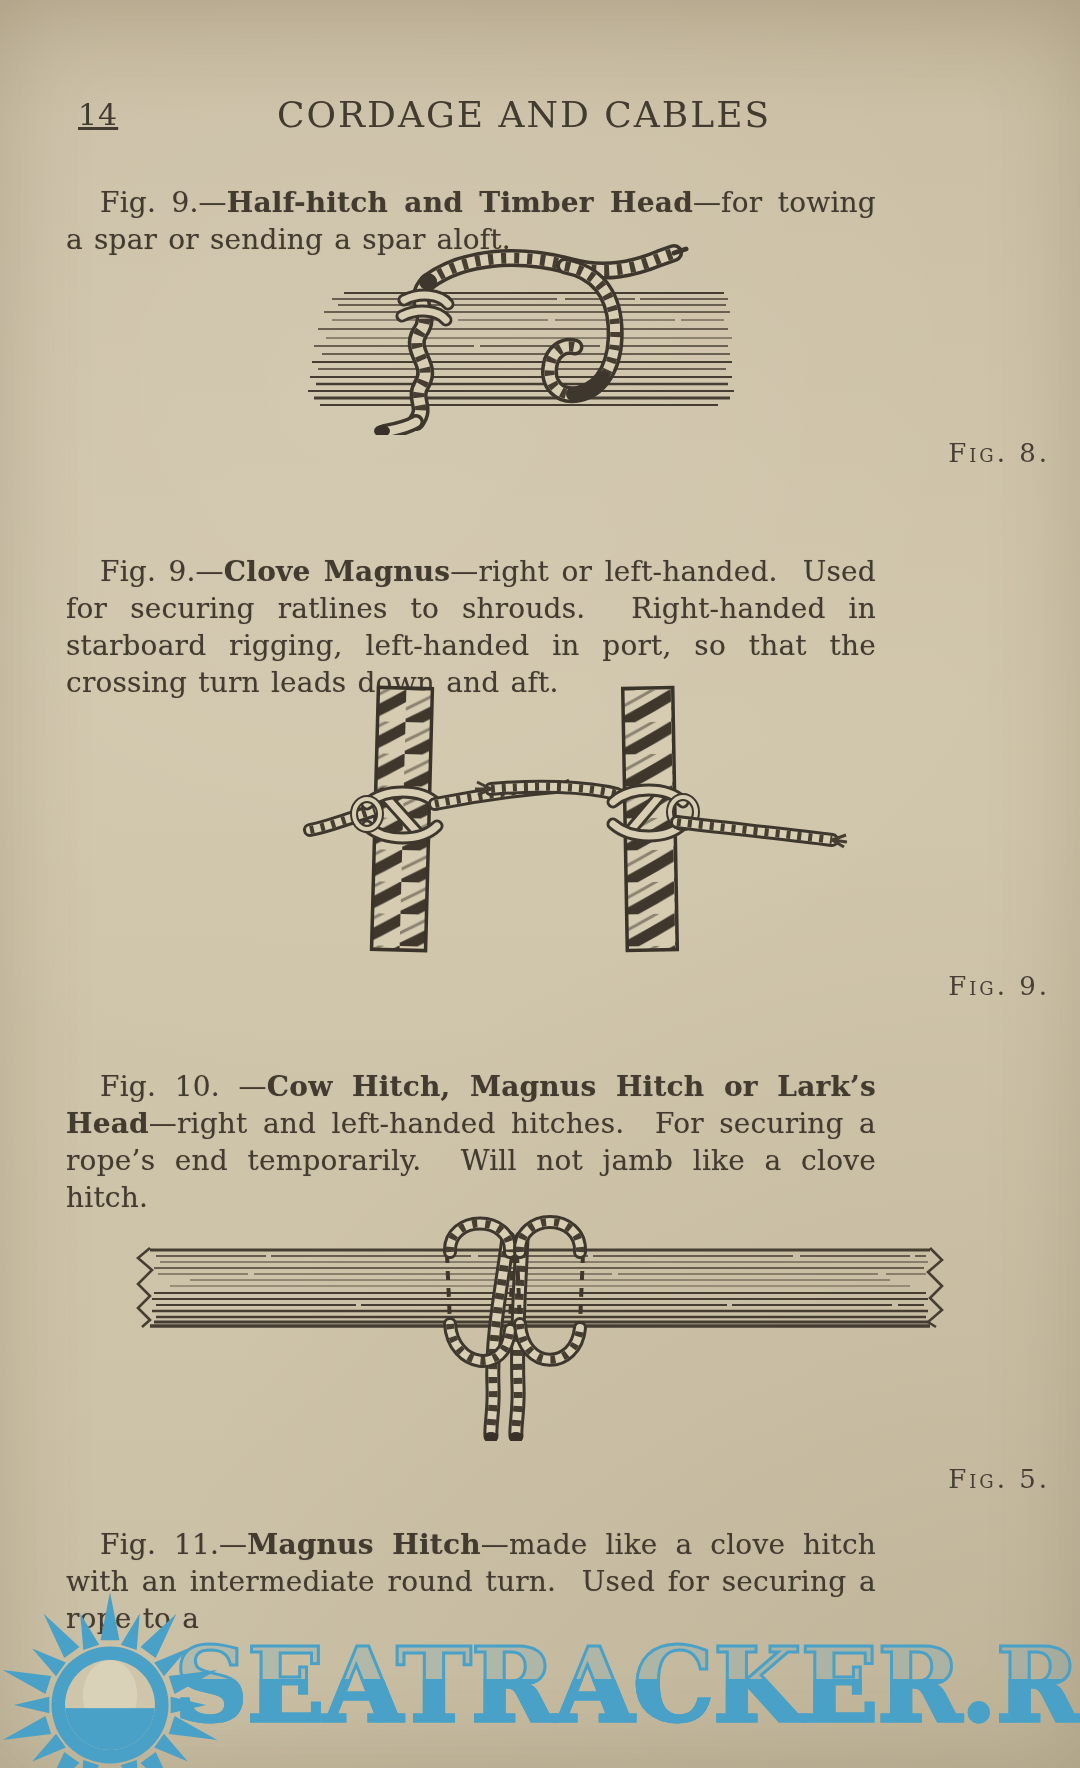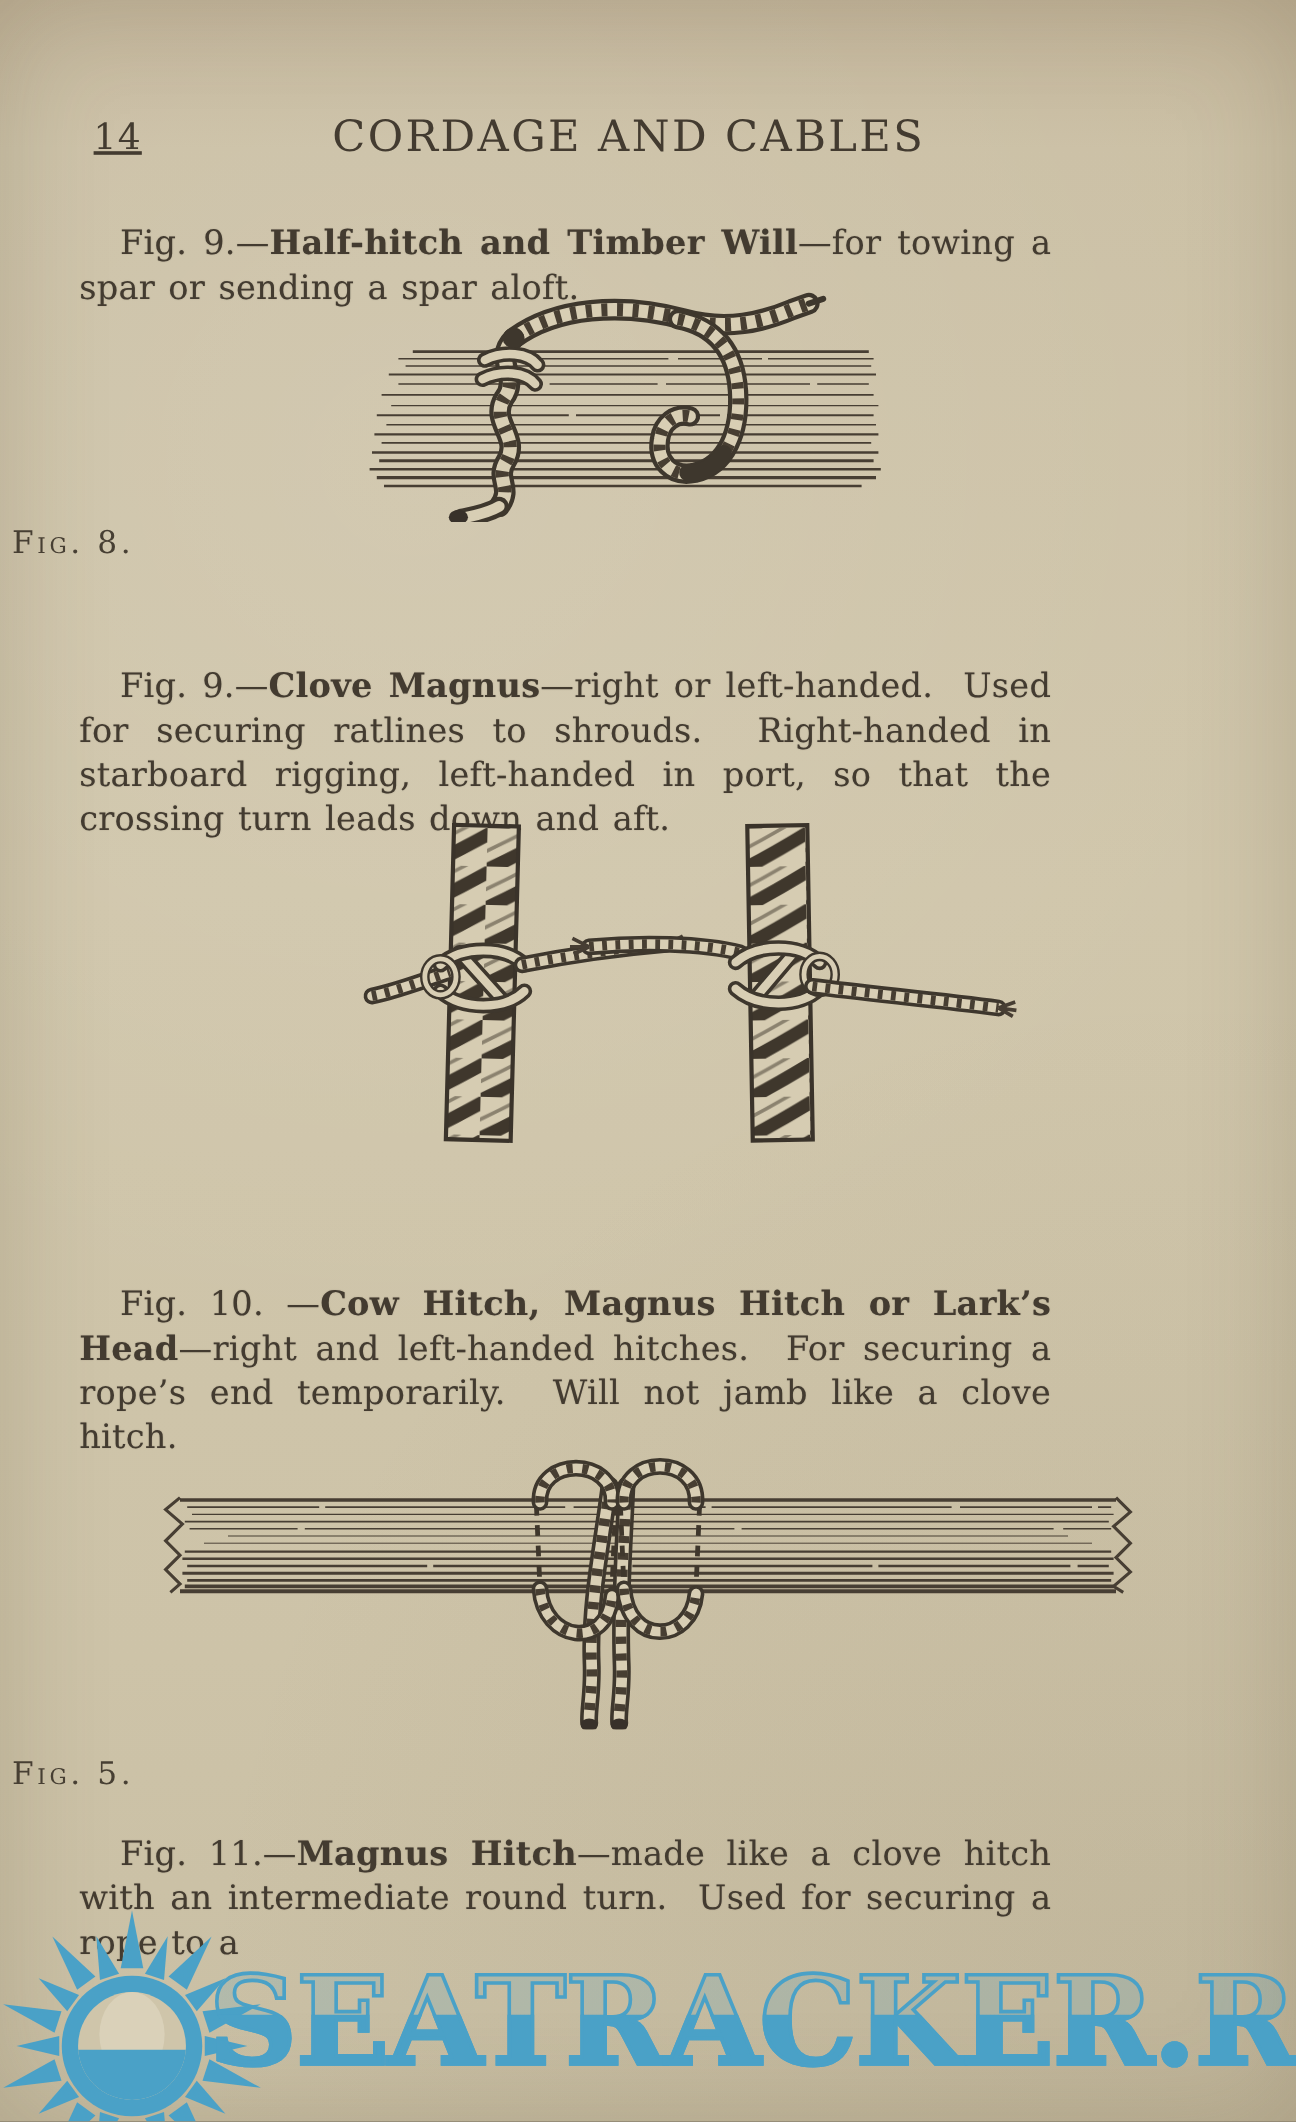--- a/index.html
+++ b/index.html
@@ -16,21 +16,21 @@
   .runhead-title{position:absolute;left:-16px;top:94px;width:1080px;text-align:center;
     font-size:36px;letter-spacing:2px;}
   .para{position:absolute;left:66px;width:810px;text-align:justify;font-size:28px;
     line-height:37px;text-indent:34px;word-spacing:2px;letter-spacing:0.2px;
     text-shadow:0 0 1px rgba(67,59,48,0.35);}
   .b{font-weight:700;}
   .p-fig8{top:156px;}
   .p-fig9{top:525px;}
   .p-fig10{top:1040px;}
   .p-fig11{top:1498px;}
-  .caption{position:absolute;left:10px;width:1040px;text-align:left;
+  .caption{position:absolute;left:10px;width:1040px;text-align:right;
     font-variant:small-caps;font-size:26px;letter-spacing:3px;color:#473f33;}
   .c-fig8{top:438px;}
   .c-fig9{top:971px;}
   .c-fig10{top:1464px;}
   .fig{position:absolute;}
   .f8{left:288px;top:230px;}
   .f9{left:295px;top:658px;}
   .f10{left:130px;top:1196px;}
   
   .ro{fill:none;stroke:#3e372d;stroke-linecap:round;}
@@ -49,21 +49,21 @@
     color:#4aa1c7;-webkit-text-stroke:3px #4aa1c7;clip-path:inset(45% 0 0 0);}
 </style>
 </head>
 <body>
 
 <div class="page">
 
   <div class="runhead-num">14</div>
   <div class="runhead-title">CORDAGE AND CABLES</div>
 
-  <p class="para p-fig8"><span>Fig. 9.—</span><span class="b">Half-hitch and Timber Will</span><span>—for towing a spar or sending a spar aloft.</span></p>
+  <p class="para p-fig8"><span>Fig. 9.—</span><span class="b">Half-hitch and Timber Head</span><span>—for towing a spar or sending a spar aloft.</span></p>
 
   <svg class="fig f8" width="450" height="205" viewBox="0 0 450 205" role="img">
     <g>
       <line class="sl" x1="56" y1="63" x2="436" y2="63" stroke-width="2.2"></line>
       <line class="sl" x1="44" y1="69" x2="440" y2="69" stroke-width="1.3" stroke-dasharray="70 5 150 8"></line>
       <line class="sl" x1="50" y1="75" x2="438" y2="75" stroke-width="1.3"></line>
       <line class="sl" x1="36" y1="82" x2="442" y2="82" stroke-width="1.7"></line>
       <line class="sl" x1="44" y1="90" x2="436" y2="90" stroke-width="1.2" stroke-dasharray="120 6 90 7"></line>
       <line class="sl" x1="30" y1="99" x2="440" y2="99" stroke-width="1.5"></line>
       <line class="sl" x1="38" y1="108" x2="444" y2="108" stroke-width="1.2"></line>
@@ -151,20 +151,21 @@
       <path class="ro" stroke-width="13" d="M 318 166 C 336 182 372 182 388 166"></path>
       <path class="ri" stroke-width="7" d="M 318 166 C 336 182 372 182 388 166"></path>
       <ellipse cx="388" cy="154" rx="13" ry="15" fill="none" stroke="#3e372d" stroke-width="8"></ellipse>
       <ellipse cx="388" cy="154" rx="13" ry="15" fill="none" stroke="#d8ceb4" stroke-width="4"></ellipse>
       <path class="ro" stroke-width="14" d="M 382 164 C 430 170 492 176 537 182"></path>
       <path class="ri" stroke-width="8" d="M 382 164 C 430 170 492 176 537 182"></path>
       <path class="rt" stroke-width="8" stroke-dasharray="4 7" d="M 382 164 C 430 170 492 176 537 182"></path>
       <path class="sl" stroke-width="3" d="M 537 182 L 551 177 M 537 182 L 552 184 M 537 182 L 549 189"></path>
     </g>
   </svg>
+  <div class="caption c-fig9">Fig. 9.</div>
 
   <p class="para p-fig10"><span>Fig. 10. —</span><span class="b">Cow Hitch, Magnus Hitch or Lark’s Head</span><span>—right and left-handed hitches.&nbsp; For securing a rope’s end temporarily.&nbsp; Will not jamb like a clove hitch.</span></p>
 
   <svg class="fig f10" width="820" height="245" viewBox="0 0 820 245" role="img">
     <g>
       <line class="sl" x1="20" y1="54" x2="800" y2="54" stroke-width="3"></line>
       <line class="sl" x1="26" y1="60" x2="796" y2="60" stroke-width="1.4" stroke-dasharray="110 5 200 7"></line>
       <line class="sl" x1="30" y1="66" x2="798" y2="66" stroke-width="1.2"></line>
       <line class="sl" x1="24" y1="72" x2="794" y2="72" stroke-width="1.5"></line>
       <line class="sl" x1="28" y1="78" x2="796" y2="78" stroke-width="1.2" stroke-dasharray="90 6 260 8"></line>

